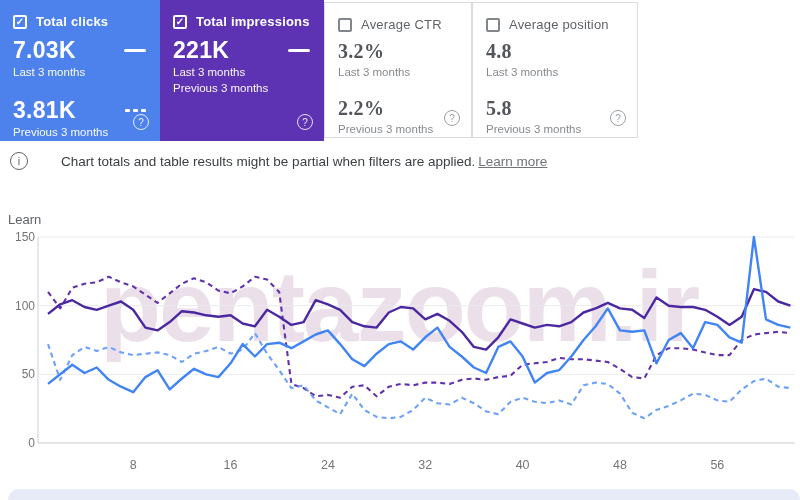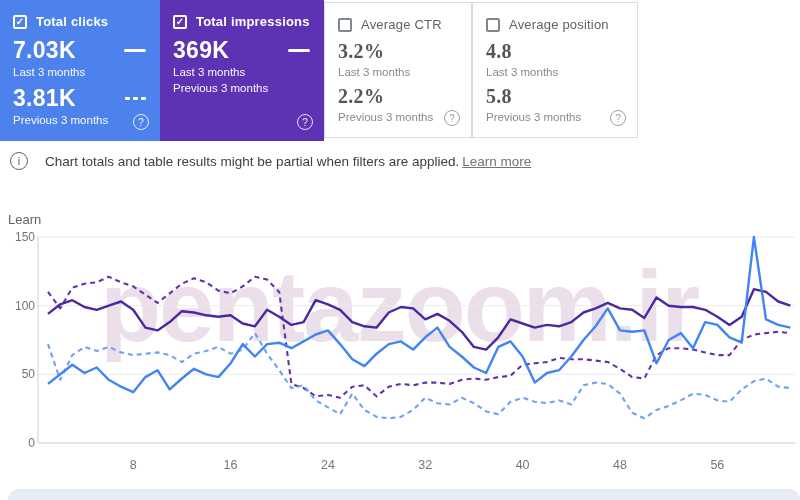--- a/index.html
+++ b/index.html
@@ -17,34 +17,34 @@
   .cb{box-sizing:border-box;width:14px;height:14px;border:2px solid #fff;border-radius:2px;
       font-size:10px;line-height:10px;text-align:center;color:#fff;font-weight:700;}
   .card.c2 .cb,.card.c3 .cb{border-color:#80868b;}
   .card-label{font-size:13px;font-weight:700;letter-spacing:.2px;}
   .card.c2 .card-label,.card.c3 .card-label{color:#5f6368;font-weight:400;}
   .vrow{display:flex;justify-content:space-between;align-items:center;padding-right:2px;}
   .value{font-size:23px;font-weight:700;letter-spacing:.3px;line-height:1.05;}
   .card.c2 .value,.card.c3 .value{color:#52565b;font-weight:600;font-size:20px;font-family:Liberation Serif, serif;}
   .period{font-size:11.5px;margin-top:4px;opacity:.96;}
   .card.c2 .period,.card.c3 .period{color:#80868b;}
-  .v2{margin-top:8px;}
+  .v2{margin-top:20px;}
   .leg-solid{width:22px;height:3px;background:#fff;border-radius:2px;}
   .leg-dots{display:flex;gap:3px;}
   .leg-dots i{display:block;width:5px;height:3px;background:#fff;border-radius:1px;}
   .help{position:absolute;right:11px;bottom:11px;box-sizing:border-box;width:16px;height:16px;
         border:1.5px solid rgba(255,255,255,.85);color:rgba(255,255,255,.9);border-radius:50%;
         font-size:10px;display:flex;align-items:center;justify-content:center;font-weight:400;}
   .card.c2 .help,.card.c3 .help{border-color:#9aa0a6;color:#9aa0a6;}
 
   
   .notice{position:absolute;top:152px;left:10px;display:flex;align-items:center;gap:17px;z-index:3;}
   .info-icon{box-sizing:border-box;width:18px;height:18px;border:1.5px solid #5f6368;color:#5f6368;
              border-radius:50%;font-size:11px;display:flex;align-items:center;justify-content:center;}
-  .notice-text{font-size:13.5px;color:#3c4043;}
+  .notice-text{font-size:13.5px;color:#3c4043;margin-left:16px;}
   .notice-link{color:#70757a;text-decoration:underline;margin-left:3px;cursor:pointer;}
 
   
   .chart-title{position:absolute;left:8px;top:212px;font-size:13px;color:#5f6368;z-index:3;}
   .watermark{position:absolute;left:100px;top:256px;z-index:1;font-size:100px;font-weight:700;
              color:#ebdfe9;letter-spacing:-2px;line-height:1;white-space:nowrap;user-select:none;}
   #chart-svg{position:absolute;left:0;top:0;z-index:2;}
   .next-strip{position:absolute;left:8px;top:489px;width:792px;height:11px;background:#e7ebf7;
               border-radius:12px 12px 0 0;z-index:3;}
 </style>
@@ -76,21 +76,21 @@
       <div class="period">Previous 3 months</div>
       <div class="help">?</div>
     </div>
 
     <div class="card c1">
       <div class="card-head">
         <span class="cb">✓</span>
         <span class="card-label">Total impressions</span>
       </div>
       <div class="vrow">
-        <span class="value">369K</span>
+        <span class="value">221K</span>
         <span class="leg-solid"></span>
       </div>
       <div class="period">Last 3 months</div>
       <div class="period">Previous 3 months</div>
       <div class="help">?</div>
     </div>
 
     <div class="card c2">
       <div class="card-head">
         <span class="cb"></span>

